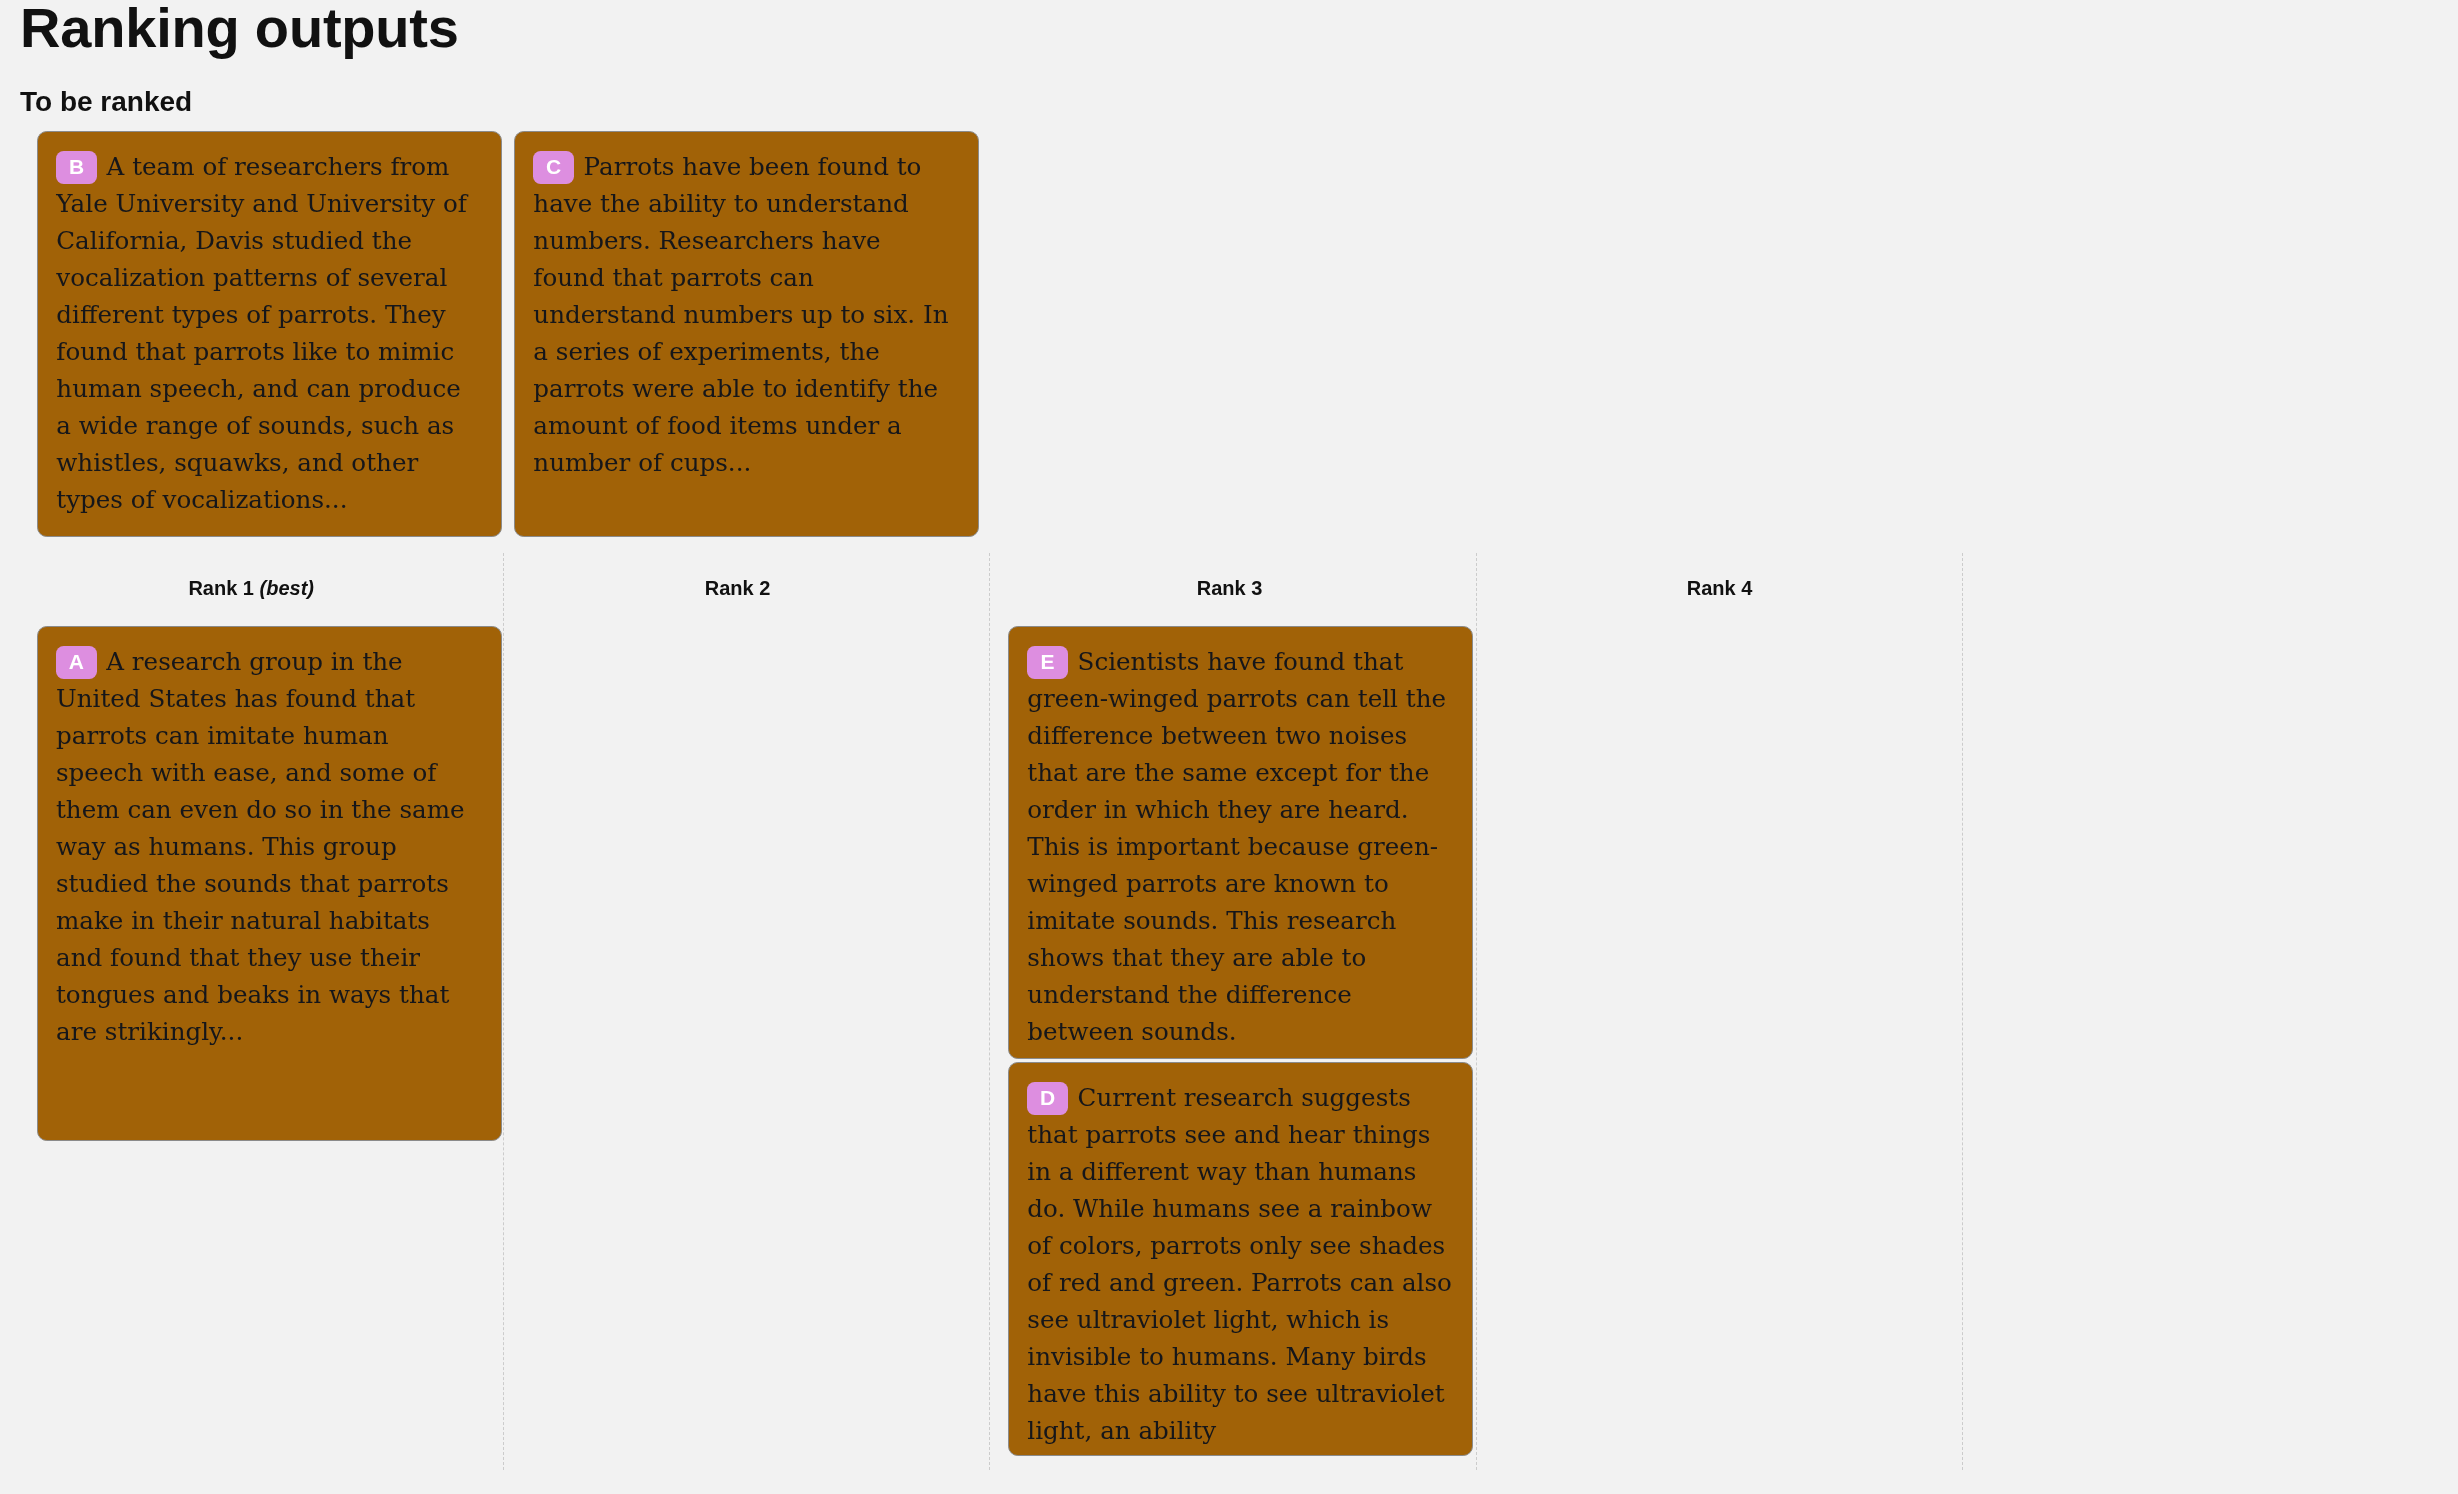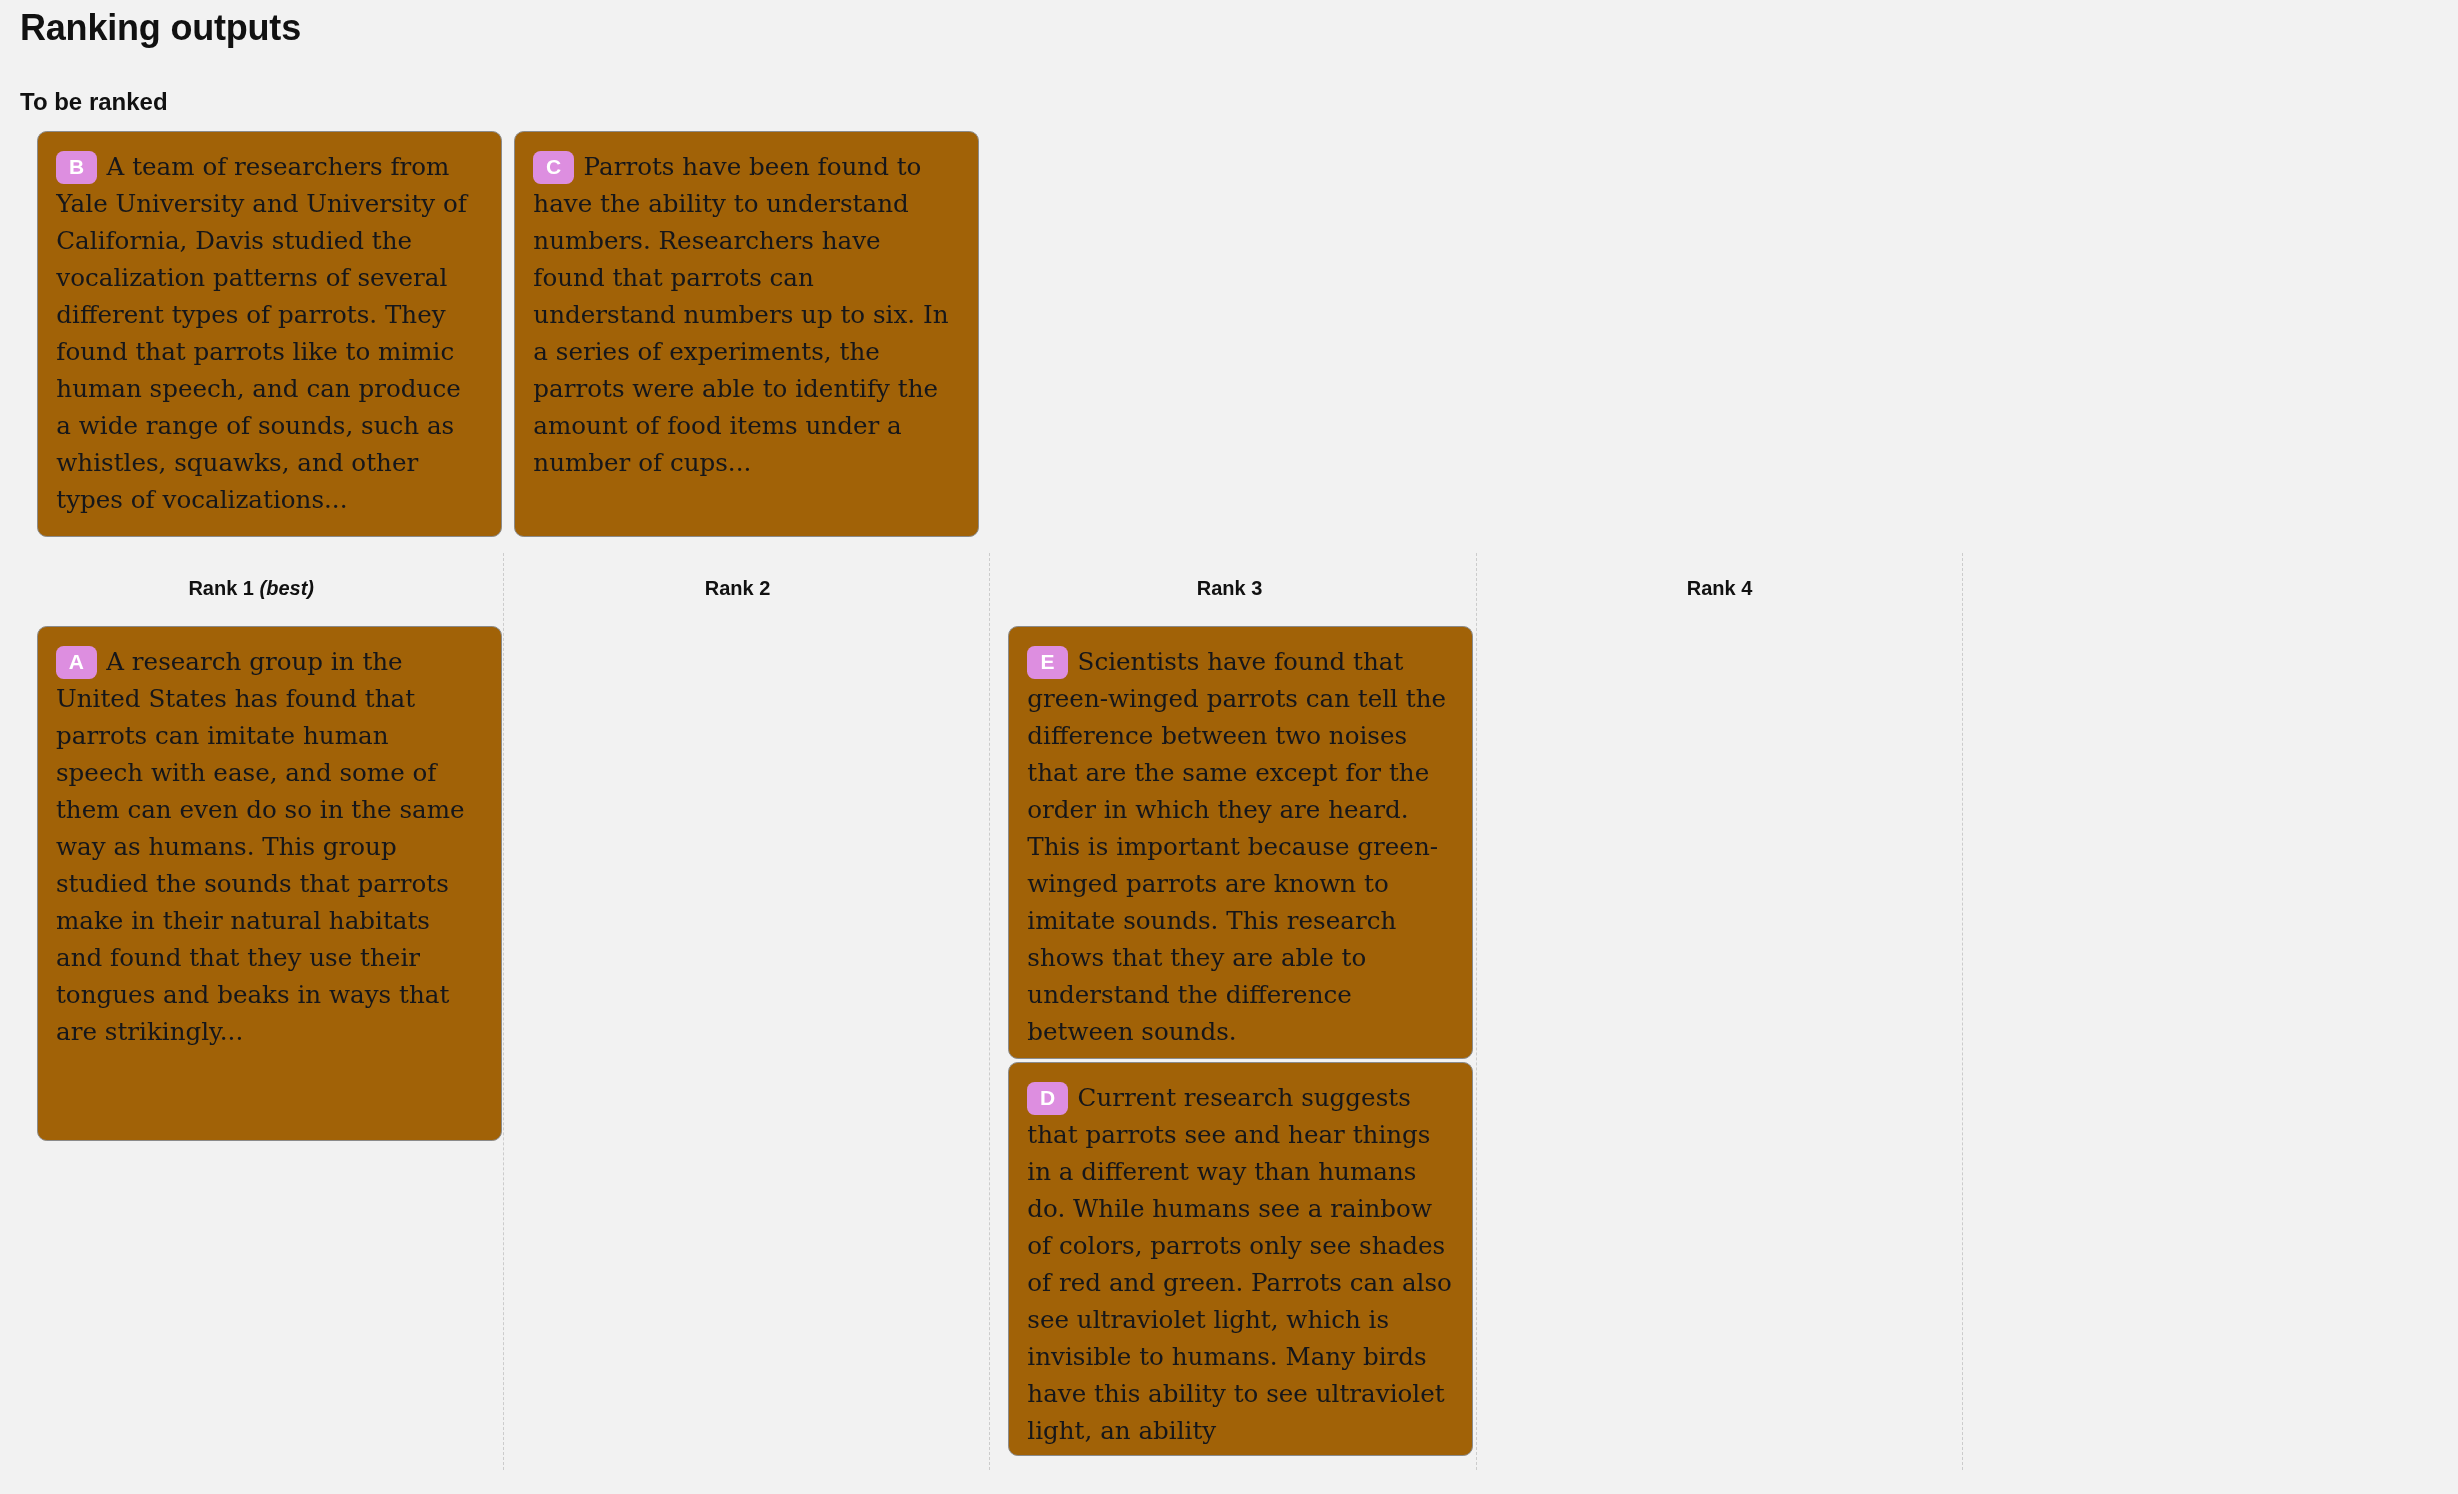--- a/index.html
+++ b/index.html
@@ -22,34 +22,34 @@
     background: #f2f2f2;
   }
 
   
   .page-title {
     position: absolute;
     left: 20px;
     top: 0px;
     font-family: "Liberation Sans", sans-serif;
     font-weight: bold;
-    font-size: 36px;
+    font-size: 56px;
     line-height: 56px;
     color: #111111;
     letter-spacing: -0.2px;
     white-space: nowrap;
   }
 
   .section-label {
     position: absolute;
     left: 20px;
     top: 87px;
     font-family: "Liberation Sans", sans-serif;
     font-weight: bold;
-    font-size: 24px;
+    font-size: 28px;
     line-height: 29px;
     color: #111111;
     white-space: nowrap;
   }
 
   
   .card {
     box-sizing: border-box;
     background: #a16207;
     border: 1.9px solid #8b8b8b;

